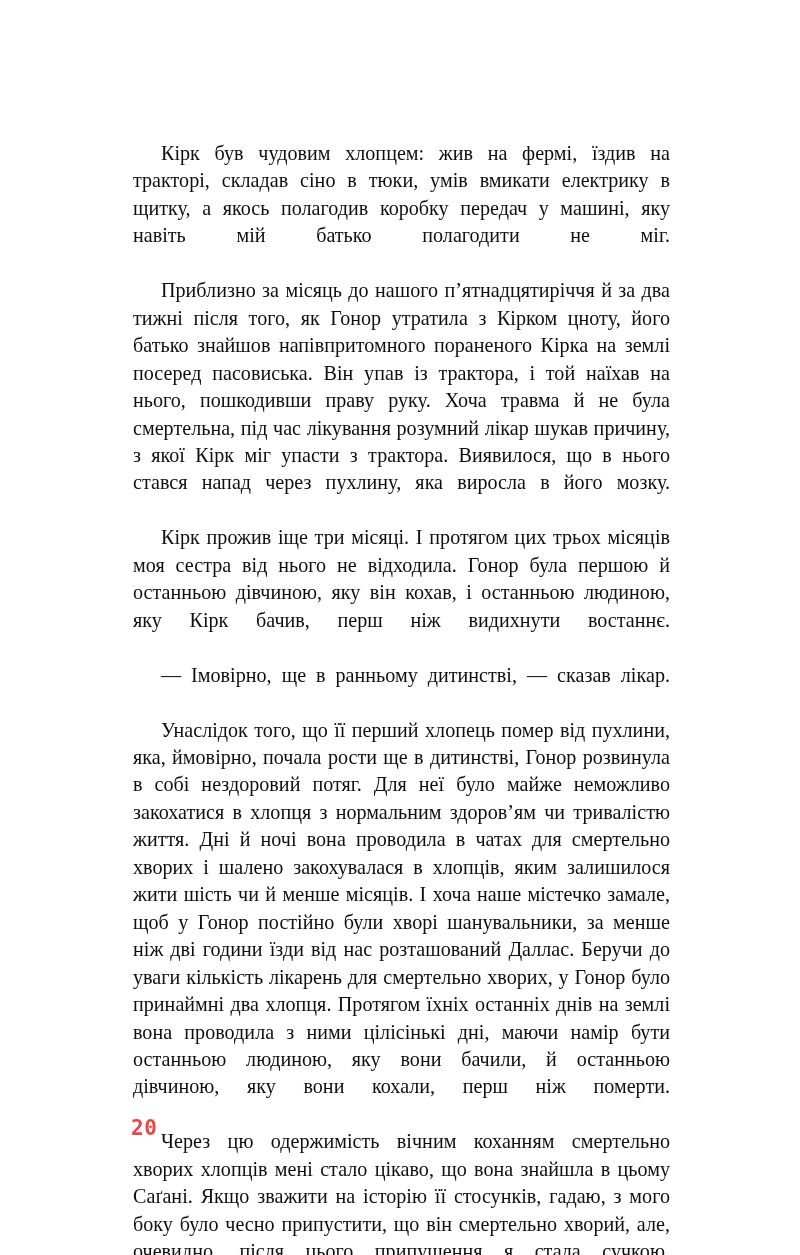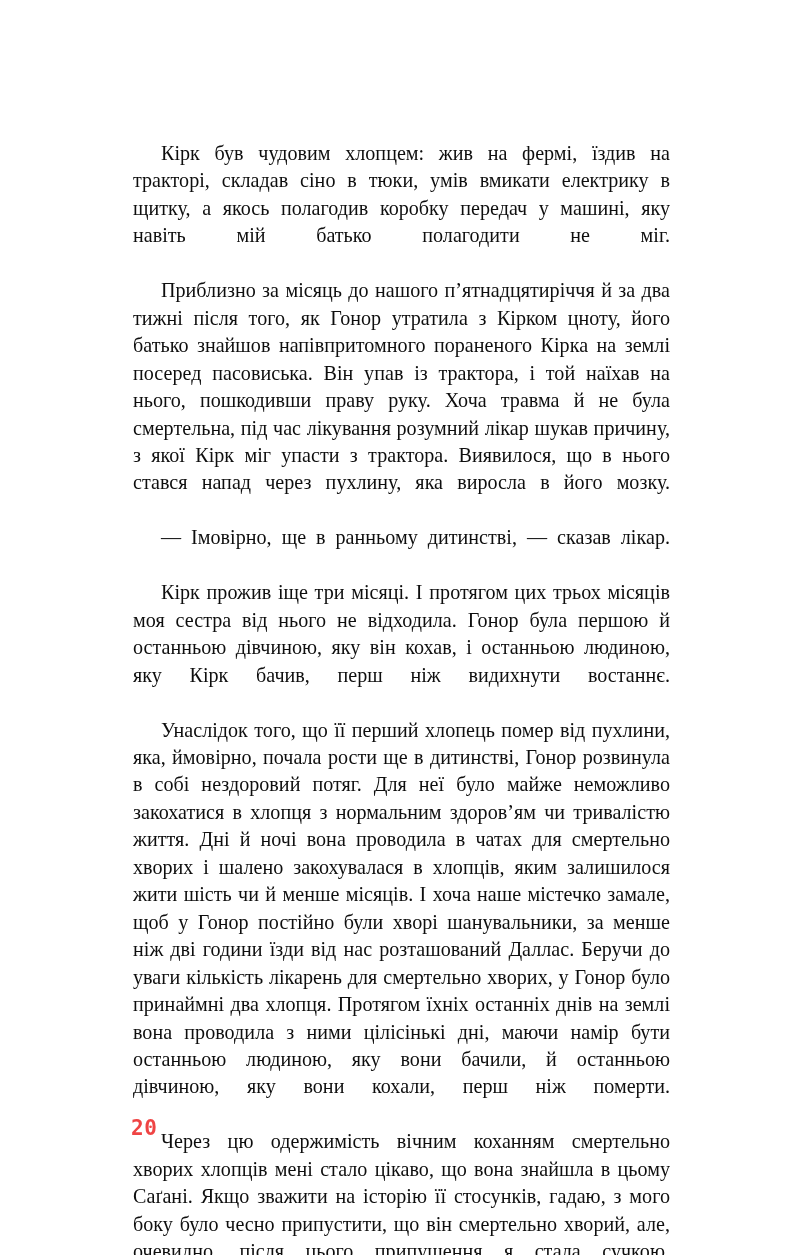--- a/index.html
+++ b/index.html
@@ -75,21 +75,21 @@
   }
 </style>
 </head>
 <body>
 
 <div class="page">
 
   <div class="text-block">
     <p class="para">Кірк був чудовим хлопцем: жив на фермі, їздив на тракторі, складав сіно в тюки, умів вмикати електрику в щитку, а якось полагодив коробку передач у машині, яку навіть мій батько полагодити не міг.</p>
     <p class="para">Приблизно за місяць до нашого п’ятнадцятиріччя й за два тижні після того, як Гонор утратила з Кірком цноту, його батько знайшов напівпритомного пораненого Кірка на землі посеред пасовиська. Він упав із трактора, і той наїхав на нього, пошкодивши праву руку. Хоча травма й не була смертельна, під час лікування розумний лікар шукав причину, з якої Кірк міг упасти з трактора. Виявилося, що в нього стався напад через пухлину, яка виросла в його мозку.</p>
+    <p class="para">Кірк прожив іще три місяці. І протягом цих трьох місяців моя сестра від нього не відходила. Гонор була першою й останньою дівчиною, яку він кохав, і останньою людиною, яку Кірк бачив, перш ніж видихнути востаннє.</p>
     <p class="para dialogue">— Імовірно, ще в ранньому дитинстві, — сказав лікар.</p>
-    <p class="para">Кірк прожив іще три місяці. І протягом цих трьох місяців моя сестра від нього не відходила. Гонор була першою й останньою дівчиною, яку він кохав, і останньою людиною, яку Кірк бачив, перш ніж видихнути востаннє.</p>
     <p class="para">Унаслідок того, що її перший хлопець помер від пухлини, яка, ймовірно, почала рости ще в дитинстві, Гонор розвинула в собі нездоровий потяг. Для неї було майже неможливо закохатися в хлопця з нормальним здоров’ям чи тривалістю життя. Дні й ночі вона проводила в чатах для смертельно хворих і шалено закохувалася в хлопців, яким залишилося жити шість чи й менше місяців. І хоча наше містечко замале, щоб у Гонор постійно були хворі шанувальники, за менше ніж дві години їзди від нас розташований Даллас. Беручи до уваги кількість лікарень для смертельно хворих, у Гонор було принаймні два хлопця. Протягом їхніх останніх днів на землі вона проводила з ними цілісінькі дні, маючи намір бути останньою людиною, яку вони бачили, й останньою дівчиною, яку вони кохали, перш ніж померти.</p>
     <p class="para">Через цю одержимість вічним коханням смертельно хворих хлопців мені стало цікаво, що вона знайшла в цьому Саґані. Якщо зважити на історію її стосунків, гадаю, з мого боку було чесно припустити, що він смертельно хворий, але, очевидно, після цього припущення я стала сучкою.</p>
   </div>
 
   <div class="page-number">20</div>
 
 </div>
 
 </body></html>

